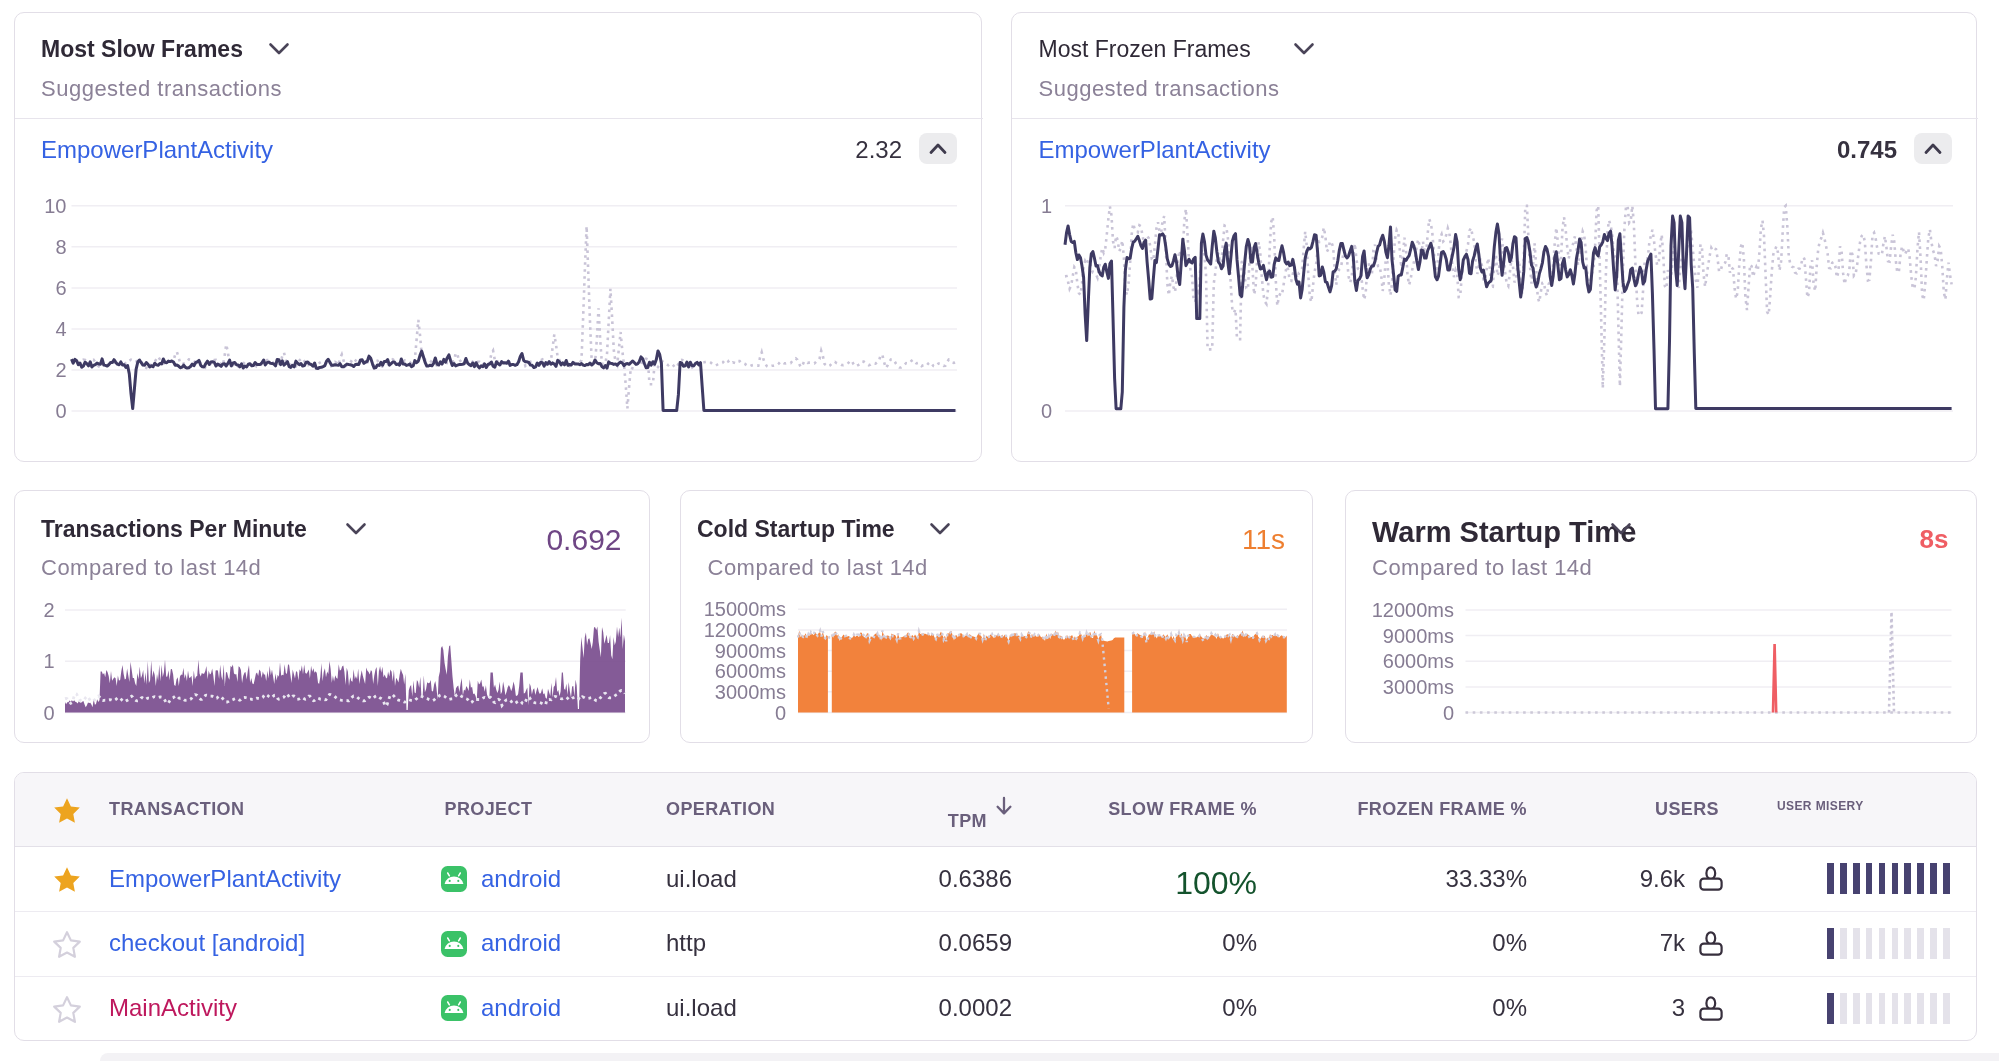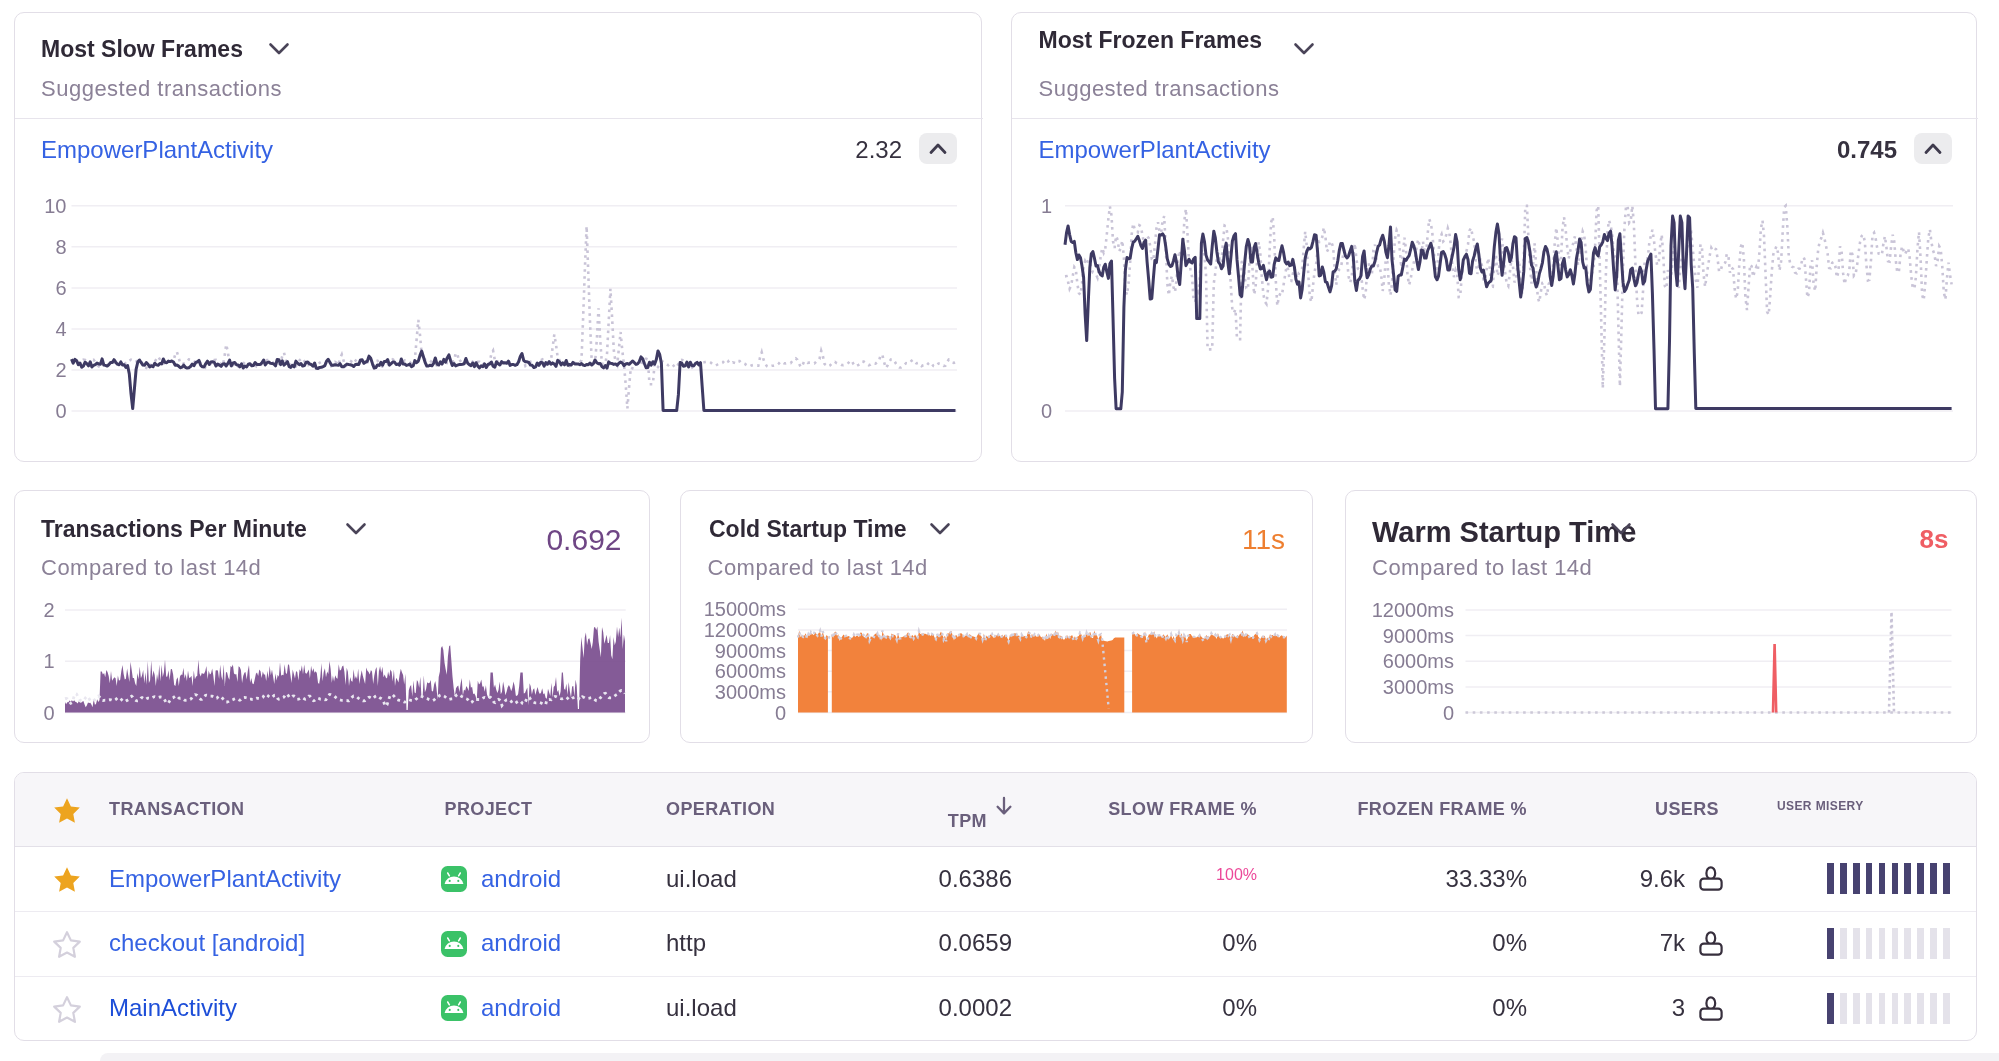--- a/index.html
+++ b/index.html
@@ -40,21 +40,21 @@
 <div class="card" style="left:1011px;top:11.5px;width:966px;height:450px">
 <svg class="abs" width="966" height="450" viewBox="0 0 966 450">
 <line x1="53" y1="192.8" x2="941" y2="192.8" stroke="#f0eef3" stroke-width="1.5"></line>
 <line x1="53" y1="397.9" x2="941" y2="397.9" stroke="#f0eef3" stroke-width="1.5"></line>
 <text x="40" y="192.8" text-anchor="end" dominant-baseline="central" font-size="20" fill="#867c93">1</text>
 <text x="40" y="397.9" text-anchor="end" dominant-baseline="central" font-size="20" fill="#867c93">0</text>
 <path d="M53.0,263.4L54.5,263.2L56.1,268.9L57.6,275.8L59.2,272.4L60.7,263.4L62.3,254.1L63.8,256.3L65.4,270.9L66.9,280.2L68.5,281.8L70.0,270.4L71.6,253.6L73.1,248.0L74.7,251.1L76.2,247.2L77.8,248.7L79.3,255.1L80.9,259.5L82.4,260.2L84.0,261.5L85.5,264.8L87.1,256.8L88.6,244.2L90.2,235.0L91.7,239.7L93.3,235.6L94.8,221.4L96.4,205.5L97.9,193.5L99.5,202.5L101.0,228.2L102.6,235.0L104.1,223.0L105.7,227.1L107.2,238.2L108.8,235.1L110.3,227.5L111.9,244.7L113.4,276.9L115.0,281.9L116.5,270.4L118.1,250.7L119.6,221.9L121.2,210.5L122.7,216.2L124.3,218.4L125.8,219.2L127.4,212.3L128.9,213.3L130.5,222.6L132.0,229.5L133.6,229.4L135.1,223.1L136.7,225.1L138.2,233.0L139.8,246.2L141.3,247.5L142.9,232.3L144.4,215.6L146.0,209.2L147.5,218.4L149.1,220.2L150.6,207.9L152.2,203.1L153.7,232.5L155.3,270.5L156.8,282.4L158.4,268.7L159.9,262.9L161.5,274.2L163.0,279.0L164.6,266.4L166.1,244.6L167.7,237.5L169.2,247.0L170.8,239.5L172.3,207.9L173.9,195.8L175.4,218.9L177.0,247.5L178.5,256.5L180.1,264.0L181.6,287.1L183.2,289.0L184.7,276.1L186.3,278.8L187.8,264.2L189.4,238.6L190.9,236.2L192.5,243.4L194.0,261.6L195.6,336.4L197.1,336.4L198.7,336.4L200.2,336.4L201.8,270.2L203.3,260.1L204.9,244.5L206.4,239.7L208.0,248.8L209.5,249.6L211.1,227.4L212.6,212.6L214.2,213.6L215.7,223.0L217.3,241.8L218.8,272.1L220.4,297.5L221.9,299.9L223.5,296.3L225.0,326.1L226.6,326.1L228.1,326.1L229.7,249.1L231.2,248.1L232.8,264.3L234.3,275.4L235.9,276.3L237.4,250.2L239.0,232.9L240.5,255.7L242.1,281.6L243.6,274.4L245.2,244.6L246.7,229.0L248.3,239.9L249.8,263.9L251.4,281.4L252.9,288.6L254.5,290.9L256.0,275.9L257.6,237.7L259.1,209.5L260.7,203.9L262.2,223.6L263.8,267.6L265.3,292.7L266.9,283.7L268.4,280.1L270.0,281.4L271.5,272.4L273.1,262.1L274.6,253.2L276.2,256.7L277.7,267.6L279.3,267.9L280.8,261.1L282.4,255.0L283.9,259.9L285.5,265.1L287.0,259.7L288.6,258.7L290.1,255.3L291.7,235.7L293.2,218.5L294.8,233.4L296.3,262.1L297.9,284.6L299.4,289.0L301.0,272.6L302.5,259.1L304.1,251.2L305.6,236.6L307.2,228.2L308.7,228.1L310.3,223.8L311.8,214.5L313.4,223.3L314.9,238.6L316.5,235.7L318.0,228.1L319.6,229.7L321.1,233.8L322.7,256.8L324.2,271.9L325.8,261.0L327.3,255.9L328.9,254.6L330.4,246.3L332.0,237.0L333.5,238.6L335.1,247.9L336.6,263.6L338.2,269.5L339.7,264.3L341.3,244.2L342.8,230.5L344.4,245.6L345.9,255.7L347.5,257.1L349.0,261.0L350.6,275.3L352.1,286.7L353.7,280.1L355.2,255.5L356.8,250.5L358.3,261.7L359.9,261.0L361.4,236.9L363.0,231.6L364.5,246.7L366.1,253.0L367.6,252.7L369.2,261.9L370.7,278.0L372.3,265.3L373.8,246.2L375.4,248.8L376.9,271.5L378.5,282.3L380.0,270.2L381.6,243.1L383.1,225.4L384.7,216.8L386.2,219.1L387.8,237.0L389.3,254.5L390.9,243.1L392.4,224.6L394.0,236.4L395.5,262.4L397.1,272.0L398.6,266.2L400.2,257.0L401.7,250.0L403.3,243.5L404.8,232.5L406.4,226.2L407.9,235.6L409.5,239.2L411.0,228.6L412.6,238.0L414.1,241.4L415.7,220.6L417.2,206.2L418.8,210.1L420.3,219.7L421.9,239.9L423.4,258.1L425.0,258.7L426.5,238.9L428.1,224.4L429.6,221.2L431.2,228.4L432.7,227.0L434.3,221.6L435.8,215.3L437.4,220.5L438.9,232.4L440.5,255.2L442.0,264.1L443.6,257.0L445.1,260.5L446.7,284.1L448.2,283.9L449.8,261.9L451.3,248.4L452.9,243.4L454.4,238.5L456.0,231.5L457.5,217.6L459.1,214.9L460.6,223.2L462.2,228.6L463.7,247.7L465.3,260.9L466.8,253.2L468.4,245.9L469.9,252.7L471.5,266.6L473.0,267.4L474.6,256.6L476.1,245.0L477.7,254.5L479.2,273.1L480.8,273.6L482.3,249.4L483.9,241.0L485.4,262.7L487.0,258.6L488.5,230.6L490.1,225.7L491.6,244.1L493.2,260.1L494.7,270.3L496.3,272.9L497.8,259.9L499.4,246.2L500.9,252.9L502.5,269.4L504.0,265.7L505.6,251.3L507.1,247.2L508.7,270.9L510.2,280.8L511.8,244.5L513.3,192.8L514.9,192.8L516.4,224.7L518.0,253.4L519.5,270.6L521.1,252.3L522.6,230.4L524.2,253.5L525.7,284.4L527.3,289.1L528.8,279.0L530.4,269.9L531.9,269.5L533.5,279.0L535.0,282.7L536.6,271.3L538.1,267.9L539.7,268.7L541.2,251.4L542.8,229.2L544.3,214.7L545.9,229.6L547.4,252.7L549.0,246.0L550.5,214.9L552.1,204.3L553.6,215.7L555.2,233.8L556.7,245.7L558.3,237.5L559.8,234.3L561.4,229.9L562.9,223.4L564.5,235.6L566.0,251.9L567.6,243.1L569.1,228.4L570.7,218.5L572.2,222.3L573.8,237.2L575.3,260.9L576.9,273.5L578.4,269.5L580.0,260.2L581.5,256.0L583.1,233.3L584.6,197.7L586.2,192.8L587.7,248.2L589.3,311.8L590.8,375.3L592.4,324.1L593.9,260.5L595.5,218.7L597.0,207.3L598.6,212.1L600.1,220.8L601.7,239.4L603.2,244.5L604.8,246.1L606.3,309.7L607.9,373.3L609.4,317.9L611.0,254.3L612.5,213.2L614.1,192.8L615.6,192.8L617.2,210.0L618.7,208.2L620.3,192.8L621.8,209.5L623.4,250.8L624.9,285.0L626.5,302.4L628.0,302.2L629.6,299.8L631.1,277.0L632.7,247.6L634.2,246.2L635.8,245.1L637.3,230.0L638.9,222.7L640.4,216.8L642.0,227.7L643.5,241.2L645.1,251.9L646.6,250.8L648.2,232.1L649.7,221.6L651.3,242.8L652.8,272.9L654.4,275.5L655.9,257.2L657.5,262.1L659.0,265.3L660.6,247.0L662.1,233.0L663.7,242.0L665.2,266.6L666.8,275.0L668.3,255.1L669.9,243.8L671.4,249.1L673.0,250.3L674.5,239.0L676.1,229.7L677.6,221.0L679.2,219.6L680.7,235.0L682.3,252.6L683.8,267.3L685.4,274.6L686.9,255.7L688.5,231.3L690.0,235.3L691.6,262.0L693.1,273.8L694.7,262.5L696.2,251.9L697.8,242.1L699.3,234.8L700.9,237.6L702.4,235.6L704.0,236.2L705.5,245.0L707.1,258.6L708.6,258.1L710.2,251.8L711.7,251.4L713.3,249.5L714.8,240.9L716.4,242.4L717.9,259.6L719.5,254.5L721.0,256.0L722.6,275.1L724.1,285.8L725.7,278.6L727.2,253.0L728.8,233.9L730.3,229.7L731.9,246.0L733.4,284.3L735.0,297.1L736.5,274.9L738.1,251.5L739.6,253.2L741.2,263.9L742.7,257.7L744.3,253.9L745.8,257.5L747.4,239.8L748.9,215.5L750.5,207.4L752.0,223.0L753.6,262.0L755.1,298.7L756.7,301.8L758.2,283.2L759.8,258.3L761.3,241.3L762.9,237.2L764.4,233.4L766.0,239.6L767.5,257.5L769.1,248.4L770.6,220.3L772.2,194.2L773.7,192.8L775.3,212.9L776.8,243.9L778.4,251.2L779.9,253.7L781.5,254.2L783.0,259.6L784.6,260.3L786.1,255.8L787.7,255.5L789.2,251.2L790.8,244.4L792.3,245.7L793.9,264.9L795.4,284.6L797.0,279.9L798.5,252.2L800.1,247.4L801.6,271.3L803.2,278.1L804.7,253.2L806.3,235.3L807.8,228.5L809.4,224.8L810.9,219.8L812.5,225.4L814.0,233.0L815.6,240.6L817.1,255.0L818.7,255.3L820.2,249.8L821.8,249.0L823.3,253.0L824.9,264.6L826.4,258.9L828.0,233.4L829.5,237.1L831.1,260.2L832.6,271.2L834.2,264.0L835.7,262.7L837.3,257.5L838.8,237.5L840.4,241.2L841.9,262.9L843.5,261.1L845.0,252.9L846.6,239.8L848.1,228.9L849.7,222.9L851.2,221.5L852.8,228.4L854.3,250.7L855.9,267.4L857.4,266.9L859.0,246.9L860.5,222.0L862.1,219.7L863.6,225.3L865.2,235.1L866.7,240.6L868.3,240.9L869.8,242.1L871.4,230.6L872.9,223.2L874.5,234.9L876.0,248.2L877.6,248.6L879.1,233.6L880.7,221.7L882.2,228.1L883.8,247.6L885.3,259.7L886.9,258.4L888.4,242.9L890.0,233.1L891.5,237.5L893.1,241.4L894.6,237.4L896.2,235.3L897.7,244.8L899.3,263.5L900.8,275.2L902.4,275.6L903.9,263.9L905.5,235.1L907.0,219.0L908.6,245.9L910.1,281.7L911.7,287.3L913.2,271.3L914.8,246.1L916.3,224.9L917.9,216.3L919.4,229.1L921.0,237.5L922.5,241.4L924.1,253.1L925.6,247.7L927.2,233.3L928.7,235.9L930.3,253.9L931.8,279.1L933.4,286.6L934.9,265.9L936.5,249.6L938.0,261.6L939.6,271.4" fill="none" stroke="#c9c4d7" stroke-width="2.6" stroke-dasharray="2.6 4.4"></path>
 <path d="M53.0,231.7L54.5,219.9L56.1,212.9L57.6,221.6L59.2,228.5L60.7,229.5L62.3,228.4L63.8,239.5L65.4,246.6L66.9,242.0L68.5,244.8L70.0,253.0L71.6,264.3L73.1,300.6L74.7,327.6L76.2,291.2L77.8,254.9L79.3,240.9L80.9,238.6L82.4,245.0L84.0,253.0L85.5,252.6L87.1,258.5L88.6,261.5L90.2,262.9L91.7,254.5L93.3,251.2L94.8,258.9L96.4,265.4L97.9,250.8L99.5,248.0L101.0,304.0L102.6,365.3L104.1,395.8L105.7,395.8L107.2,395.8L108.8,395.8L110.3,378.8L111.9,294.0L113.4,257.0L115.0,244.5L116.5,245.8L118.1,245.4L119.6,236.0L121.2,229.1L122.7,228.2L124.3,225.7L125.8,223.3L127.4,227.6L128.9,232.6L130.5,235.4L132.0,229.3L133.6,227.2L135.1,248.9L136.7,267.1L138.2,286.1L139.8,285.5L141.3,266.4L142.9,247.4L144.4,249.6L146.0,235.6L147.5,221.8L149.1,222.1L150.6,220.8L152.2,223.4L153.7,233.3L155.3,245.9L156.8,251.1L158.4,253.5L159.9,252.9L161.5,247.7L163.0,241.7L164.6,249.7L166.1,264.7L167.7,271.5L169.2,250.4L170.8,226.2L172.3,236.6L173.9,252.7L175.4,249.6L177.0,246.2L178.5,249.0L180.1,249.9L181.6,246.0L183.2,244.4L184.7,305.6L186.3,305.6L187.8,305.6L189.4,230.3L190.9,221.1L192.5,228.9L194.0,242.1L195.6,247.0L197.1,248.8L198.7,251.0L200.2,233.7L201.8,218.2L203.3,224.6L204.9,239.0L206.4,249.0L208.0,251.1L209.5,255.7L211.1,253.0L212.6,237.4L214.2,230.1L215.7,248.1L217.3,260.8L218.8,245.4L220.4,228.0L221.9,222.8L223.5,220.6L225.0,246.7L226.6,264.2L228.1,281.7L229.7,283.4L231.2,265.9L232.8,248.4L234.3,233.5L235.9,226.5L237.4,231.5L239.0,249.0L240.5,248.9L242.1,234.6L243.6,230.5L245.2,240.8L246.7,249.6L248.3,256.0L249.8,255.6L251.4,252.4L252.9,259.8L254.5,266.7L256.0,259.5L257.6,258.0L259.1,264.2L260.7,263.9L262.2,251.3L263.8,244.9L265.3,247.3L266.9,247.5L268.4,239.3L270.0,232.8L271.5,239.1L273.1,248.6L274.6,250.9L276.2,249.0L277.7,252.7L279.3,252.1L280.8,246.4L282.4,254.0L283.9,266.3L285.5,271.3L287.0,268.9L288.6,284.9L290.1,276.8L291.7,260.1L293.2,245.2L294.8,238.3L296.3,235.0L297.9,236.0L299.4,234.5L301.0,228.4L302.5,221.8L304.1,222.1L305.6,239.1L307.2,262.9L308.7,262.3L310.3,254.0L311.8,259.2L313.4,268.8L314.9,269.3L316.5,274.4L318.0,278.9L319.6,272.9L321.1,258.8L322.7,258.1L324.2,256.0L325.8,247.7L327.3,237.4L328.9,230.4L330.4,230.5L332.0,237.3L333.5,243.1L335.1,244.9L336.6,242.8L338.2,237.8L339.7,233.4L341.3,244.0L342.8,268.2L344.4,277.6L345.9,267.4L347.5,265.9L349.0,262.6L350.6,243.3L352.1,238.0L353.7,255.0L355.2,264.8L356.8,261.6L358.3,256.0L359.9,252.9L361.4,253.0L363.0,248.3L364.5,240.2L366.1,233.4L367.6,232.0L369.2,226.0L370.7,222.2L372.3,228.1L373.8,238.9L375.4,244.7L376.9,232.8L378.5,213.9L380.0,246.6L381.6,261.7L383.1,276.8L384.7,278.3L386.2,263.2L387.8,262.1L389.3,261.9L390.9,253.9L392.4,246.1L394.0,247.4L395.5,244.8L397.1,242.7L398.6,236.7L400.2,229.2L401.7,232.5L403.3,238.4L404.8,247.9L406.4,256.6L407.9,249.2L409.5,237.1L411.0,237.7L412.6,245.1L414.1,245.1L415.7,237.5L417.2,234.1L418.8,230.2L420.3,235.9L421.9,249.7L423.4,263.9L425.0,266.8L426.5,263.2L428.1,250.7L429.6,239.3L431.2,238.5L432.7,241.2L434.3,246.5L435.8,256.9L437.4,256.9L438.9,249.2L440.5,241.6L442.0,234.4L443.6,221.6L445.1,228.7L446.7,256.5L448.2,266.7L449.8,259.5L451.3,247.0L452.9,243.6L454.4,241.2L456.0,246.5L457.5,260.3L459.1,260.7L460.6,247.9L462.2,242.9L463.7,235.9L465.3,231.0L466.8,241.2L468.4,255.0L469.9,259.0L471.5,257.2L473.0,266.0L474.6,273.8L476.1,270.4L477.7,268.8L479.2,267.4L480.8,252.8L482.3,233.8L483.9,219.3L485.4,211.1L487.0,221.0L488.5,246.5L490.1,262.3L491.6,250.2L493.2,235.4L494.7,234.6L496.3,239.3L497.8,248.6L499.4,244.6L500.9,230.8L502.5,223.7L504.0,225.0L505.6,252.3L507.1,268.2L508.7,284.1L510.2,274.3L511.8,258.4L513.3,225.5L514.9,224.5L516.4,229.4L518.0,239.1L519.5,252.1L521.1,255.1L522.6,268.2L524.2,274.0L525.7,269.9L527.3,260.9L528.8,256.1L530.4,249.8L531.9,239.0L533.5,233.5L535.0,236.2L536.6,243.8L538.1,263.3L539.7,272.4L541.2,263.1L542.8,243.9L544.3,238.8L545.9,252.7L547.4,266.8L549.0,265.6L550.5,250.5L552.1,245.5L553.6,256.8L555.2,263.9L556.7,261.7L558.3,256.7L559.8,262.0L561.4,271.1L562.9,261.1L564.5,245.2L566.0,237.5L567.6,226.0L569.1,229.3L570.7,249.0L572.2,255.1L573.8,254.8L575.3,270.9L576.9,278.9L578.4,276.4L580.0,256.8L581.5,240.0L583.1,234.6L584.6,240.7L586.2,243.0L587.7,233.7L589.3,231.8L590.8,228.8L592.4,221.5L593.9,225.4L595.5,227.6L597.0,220.3L598.6,218.2L600.1,233.3L601.7,257.7L603.2,276.9L604.8,261.4L606.3,227.3L607.9,220.8L609.4,245.0L611.0,269.2L612.5,278.5L614.1,275.9L615.6,271.5L617.2,267.2L618.7,256.5L620.3,255.0L621.8,265.2L623.4,272.7L624.9,269.9L626.5,261.0L628.0,254.2L629.6,258.5L631.1,270.7L632.7,268.1L634.2,256.6L635.8,247.4L637.3,244.6L638.9,241.0L640.4,280.4L642.0,336.0L643.5,395.8L645.1,395.8L646.6,395.8L648.2,395.8L649.7,395.8L651.3,395.8L652.8,395.8L654.4,395.8L655.9,395.8L657.5,328.2L659.0,232.9L660.6,203.1L662.1,209.8L663.7,257.0L665.2,272.6L666.8,235.7L668.3,203.1L669.9,209.7L671.4,256.5L673.0,275.7L674.5,241.3L676.1,203.1L677.6,204.8L679.2,251.6L680.7,274.8L682.3,340.5L683.8,395.4L685.4,395.4L686.9,395.4L688.5,395.4L690.0,395.4L691.6,395.4L693.1,395.4L694.7,395.4L696.2,395.4L697.8,395.4L699.3,395.4L700.9,395.4L702.4,395.4L704.0,395.4L705.5,395.4L707.1,395.4L708.6,395.4L710.2,395.4L711.7,395.4L713.3,395.4L714.8,395.4L716.4,395.4L717.9,395.4L719.5,395.4L721.0,395.4L722.6,395.4L724.1,395.4L725.7,395.4L727.2,395.4L728.8,395.4L730.3,395.4L731.9,395.4L733.4,395.4L735.0,395.4L736.5,395.4L738.1,395.4L739.6,395.4L741.2,395.4L742.7,395.4L744.3,395.4L745.8,395.4L747.4,395.4L748.9,395.4L750.5,395.4L752.0,395.4L753.6,395.4L755.1,395.4L756.7,395.4L758.2,395.4L759.8,395.4L761.3,395.4L762.9,395.4L764.4,395.4L766.0,395.4L767.5,395.4L769.1,395.4L770.6,395.4L772.2,395.4L773.7,395.4L775.3,395.4L776.8,395.4L778.4,395.4L779.9,395.4L781.5,395.4L783.0,395.4L784.6,395.4L786.1,395.4L787.7,395.4L789.2,395.4L790.8,395.4L792.3,395.4L793.9,395.4L795.4,395.4L797.0,395.4L798.5,395.4L800.1,395.4L801.6,395.4L803.2,395.4L804.7,395.4L806.3,395.4L807.8,395.4L809.4,395.4L810.9,395.4L812.5,395.4L814.0,395.4L815.6,395.4L817.1,395.4L818.7,395.4L820.2,395.4L821.8,395.4L823.3,395.4L824.9,395.4L826.4,395.4L828.0,395.4L829.5,395.4L831.1,395.4L832.6,395.4L834.2,395.4L835.7,395.4L837.3,395.4L838.8,395.4L840.4,395.4L841.9,395.4L843.5,395.4L845.0,395.4L846.6,395.4L848.1,395.4L849.7,395.4L851.2,395.4L852.8,395.4L854.3,395.4L855.9,395.4L857.4,395.4L859.0,395.4L860.5,395.4L862.1,395.4L863.6,395.4L865.2,395.4L866.7,395.4L868.3,395.4L869.8,395.4L871.4,395.4L872.9,395.4L874.5,395.4L876.0,395.4L877.6,395.4L879.1,395.4L880.7,395.4L882.2,395.4L883.8,395.4L885.3,395.4L886.9,395.4L888.4,395.4L890.0,395.4L891.5,395.4L893.1,395.4L894.6,395.4L896.2,395.4L897.7,395.4L899.3,395.4L900.8,395.4L902.4,395.4L903.9,395.4L905.5,395.4L907.0,395.4L908.6,395.4L910.1,395.4L911.7,395.4L913.2,395.4L914.8,395.4L916.3,395.4L917.9,395.4L919.4,395.4L921.0,395.4L922.5,395.4L924.1,395.4L925.6,395.4L927.2,395.4L928.7,395.4L930.3,395.4L931.8,395.4L933.4,395.4L934.9,395.4L936.5,395.4L938.0,395.4L939.6,395.4" fill="none" stroke="#3e3a63" stroke-width="3" stroke-linejoin="round"></path>
 </svg>
 <div class="abs" style="left:0;top:105.5px;width:966px;border-top:1.5px solid #e7e4ec"></div>
-<div class="abs" style="left:26.5px;top:16px;font-size:23px;font-weight:700;color:#2f2936;letter-spacing:0px;line-height:1;white-space:nowrap">Most Frozen Frames</div>
+<div class="abs" style="left:26.5px;top:25.0px;font-size:23px;font-weight:400;color:#2f2936;letter-spacing:0px;line-height:1;white-space:nowrap">Most Frozen Frames</div>
 <svg class="abs" style="left:281px;top:29.5px" width="22.0" height="14.0" viewBox="0 0 22 14">
       <path d="M2.5 2.5 L11 11 L19.5 2.5" fill="none" stroke="#4a4458" stroke-width="2.6" stroke-linecap="round" stroke-linejoin="round"></path>
     </svg>
 <div class="abs" style="left:26.5px;top:65.9px;font-size:22px;font-weight:400;color:#8b8197;letter-spacing:0.5px;line-height:1;white-space:nowrap">Suggested transactions</div>
 <div class="abs" style="left:26.5px;top:125.2px;font-size:24px;font-weight:400;color:#3562e3;letter-spacing:0px;line-height:1;white-space:nowrap">EmpowerPlantActivity</div>
 <div class="abs" style="right:79px;top:125.2px;font-size:24px;font-weight:700;color:#36313f;letter-spacing:0px;line-height:1;white-space:nowrap">0.745</div>
 <div class="abs" style="left:902px;top:120.5px;width:38px;height:31px;background:#ececee;border-radius:8px"></div>
 <svg class="abs" style="left:912px;top:129.5px" width="18" height="13" viewBox="0 0 18 13">
       <path d="M2 10.5 L9 3 L16 10.5" fill="none" stroke="#3f3b4d" stroke-width="2.8" stroke-linecap="round" stroke-linejoin="round"></path>
     </svg>
@@ -90,21 +90,21 @@
 <text x="105" y="159.5" text-anchor="end" dominant-baseline="central" font-size="20" fill="#867c93">9000ms</text>
 <text x="105" y="180.2" text-anchor="end" dominant-baseline="central" font-size="20" fill="#867c93">6000ms</text>
 <text x="105" y="200.8" text-anchor="end" dominant-baseline="central" font-size="20" fill="#867c93">3000ms</text>
 <text x="105" y="221.5" text-anchor="end" dominant-baseline="central" font-size="20" fill="#867c93">0</text>
 <path d="M117.0,145.7L118.3,139.5L119.6,146.2L120.9,143.9L122.2,144.7L123.5,144.4L124.8,142.3L126.1,147.6L127.4,141.9L128.7,144.9L130.0,142.1L131.3,143.0L132.6,144.2L133.9,141.0L135.2,142.8L136.5,143.9L137.8,141.8L139.1,141.2L140.4,145.2L141.7,140.4L143.0,145.6L144.3,147.5L145.6,143.9L146.9,145.6L146.9,221.5L117.0,221.5Z" fill="#f2823c"></path>
       <path d="M150.8,142.9L152.1,147.0L153.4,141.5L154.7,140.5L156.0,144.9L157.3,143.2L158.6,149.9L159.9,147.2L161.2,145.5L162.5,143.5L163.8,145.1L165.1,145.4L166.4,145.5L167.7,145.1L169.0,146.0L170.3,147.0L171.6,146.5L172.9,143.3L174.2,146.1L175.5,144.8L176.8,145.1L178.1,146.3L179.4,141.5L180.7,141.8L182.0,144.8L183.3,146.0L184.6,146.8L185.9,142.5L187.2,142.3L188.5,149.9L189.8,145.2L191.1,145.9L192.4,145.4L193.7,143.3L195.0,142.5L196.3,142.3L197.6,144.8L198.9,143.5L200.2,149.7L201.5,139.9L202.8,143.9L204.1,146.8L205.4,144.8L206.7,144.6L208.0,145.0L209.3,148.0L210.6,142.5L211.9,143.5L213.2,143.8L214.5,144.5L215.8,148.0L217.1,142.2L218.4,147.5L219.7,146.2L221.0,146.3L222.3,145.4L223.6,145.1L224.9,145.3L226.2,142.1L227.5,141.6L228.8,147.0L230.1,145.3L231.4,143.9L232.7,146.1L234.0,143.5L235.3,145.6L236.6,147.0L237.9,140.8L239.2,143.0L240.5,142.7L241.8,142.3L243.1,142.8L244.4,142.7L245.7,143.4L247.0,142.8L248.3,143.9L249.6,145.1L250.9,142.5L252.2,143.0L253.5,146.4L254.8,147.6L256.1,143.4L257.4,146.4L258.7,143.1L260.0,140.5L261.3,143.7L262.6,146.8L263.9,144.8L265.2,148.5L266.5,142.2L267.8,142.4L269.1,140.3L270.4,140.1L271.7,144.7L273.0,149.5L274.3,144.5L275.6,144.3L276.9,146.5L278.2,143.5L279.5,142.3L280.8,142.4L282.1,144.5L283.4,145.6L284.7,144.5L286.0,143.8L287.3,146.2L288.6,142.9L289.9,144.5L291.2,145.2L292.5,145.5L293.8,146.1L295.1,147.0L296.4,144.3L297.7,142.2L299.0,143.9L300.3,145.3L301.6,148.3L302.9,142.5L304.2,149.3L305.5,144.5L306.8,146.1L308.1,145.5L309.4,143.4L310.7,144.1L312.0,146.2L313.3,147.0L314.6,143.8L315.9,144.7L317.2,142.8L318.5,144.7L319.8,145.8L321.1,143.5L322.4,145.8L323.7,143.8L325.0,144.1L326.3,146.9L327.6,149.5L328.9,144.4L330.2,144.3L331.5,145.5L332.8,142.5L334.1,142.2L335.4,142.8L336.7,145.3L338.0,144.2L339.3,147.0L340.6,143.5L341.9,145.7L343.2,144.9L344.5,145.4L345.8,145.3L347.1,140.4L348.4,140.9L349.7,146.3L351.0,142.8L352.3,146.0L353.6,142.9L354.9,145.2L356.2,145.9L357.5,144.2L358.8,144.0L360.1,146.4L361.4,145.6L362.7,147.3L364.0,149.9L365.3,142.5L366.6,146.6L367.9,143.6L369.2,148.2L370.5,142.6L371.8,143.6L373.1,144.1L374.4,139.5L375.7,144.3L377.0,140.4L378.3,148.2L379.6,144.4L380.9,145.6L382.2,148.4L383.5,148.6L384.8,146.0L386.1,144.0L387.4,147.5L388.7,145.9L390.0,144.7L391.3,144.3L392.6,147.9L393.9,145.3L395.2,148.3L396.5,145.5L397.8,144.9L399.1,141.7L400.4,143.4L401.7,147.9L403.0,143.3L404.3,145.9L405.6,140.6L406.9,145.7L408.2,141.7L409.5,141.3L410.8,146.9L412.1,147.1L413.4,139.5L414.7,143.9L416.0,144.4L417.3,148.3L418.6,145.4L419.9,142.5L421.2,149.9L422.5,149.6L423.8,150.0L425.1,150.3L426.4,150.5L427.7,150.1L429.0,149.7L430.3,149.4L431.6,149.0L432.9,147.3L434.2,146.4L435.5,146.4L436.8,146.4L438.1,146.6L439.4,146.4L440.7,146.6L442.0,146.4L443.3,146.4L443.3,221.5L150.8,221.5Z" fill="#f2823c"></path>
       <path d="M451.1,141.6L452.4,142.4L453.7,143.2L455.0,144.8L456.3,142.2L457.6,143.0L458.9,144.1L460.2,144.2L461.5,147.2L462.8,143.9L464.1,140.6L465.4,149.9L466.7,146.4L468.0,143.3L469.3,143.7L470.6,141.7L471.9,143.4L473.2,140.2L474.5,145.0L475.8,147.5L477.1,144.2L478.4,145.2L479.7,145.3L481.0,146.2L482.3,143.3L483.6,145.0L484.9,146.0L486.2,143.3L487.5,145.8L488.8,147.6L490.1,143.4L491.4,148.1L492.7,145.1L494.0,149.9L495.3,144.4L496.6,144.0L497.9,142.2L499.2,146.5L500.5,142.3L501.8,147.8L503.1,143.8L504.4,146.3L505.7,149.5L507.0,146.4L508.3,143.1L509.6,142.9L510.9,145.1L512.2,146.3L513.5,145.4L514.8,146.8L516.1,146.1L517.4,145.0L518.7,143.4L520.0,145.2L521.3,146.8L522.6,147.6L523.9,147.6L525.2,144.1L526.5,145.4L527.8,146.6L529.1,145.4L530.4,142.8L531.7,144.2L533.0,144.7L534.3,145.5L535.6,147.9L536.9,142.0L538.2,145.7L539.5,145.9L540.8,146.5L542.1,147.8L543.4,146.4L544.7,144.7L546.0,143.3L547.3,143.5L548.6,143.5L549.9,148.2L551.2,142.8L552.5,144.4L553.8,145.1L555.1,147.0L556.4,144.0L557.7,145.2L559.0,142.7L560.3,143.0L561.6,139.5L562.9,144.3L564.2,145.9L565.5,143.0L566.8,143.3L568.1,144.7L569.4,146.2L570.7,145.9L572.0,146.4L573.3,143.9L574.6,142.9L575.9,141.3L577.2,145.7L578.5,147.3L579.8,147.8L581.1,144.8L582.4,145.2L583.7,144.8L585.0,149.1L586.3,146.6L587.6,148.9L588.9,143.6L590.2,144.0L591.5,144.1L592.8,145.3L594.1,142.0L595.4,145.3L596.7,144.6L598.0,146.7L599.3,145.2L600.6,144.3L601.9,145.3L603.2,145.8L604.5,146.4L605.8,144.6L605.8,221.5L451.1,221.5Z" fill="#f2823c"></path>
 <path d="M117.0,146.5L118.3,140.9L119.6,146.2L120.9,144.9L122.2,145.9L123.5,145.0L124.8,143.4L126.1,147.3L127.4,143.3L128.7,145.9L130.0,141.3L131.3,142.9L132.6,143.5L133.9,140.3L135.2,143.0L136.5,144.7L137.8,142.5L139.1,139.7L140.4,145.5L141.7,139.8L143.0,145.8L144.3,147.1L145.6,144.5L146.9,144.8L148.2,146.5L149.5,146.5L150.8,143.2L152.1,147.1L153.4,140.1L154.7,142.1L156.0,143.8L157.3,143.1L158.6,149.9L159.9,147.2L161.2,145.7L162.5,144.3L163.8,145.2L165.1,144.9L166.4,147.1L167.7,146.3L169.0,147.3L170.3,147.5L171.6,147.2L172.9,143.7L174.2,146.1L175.5,143.9L176.8,143.6L178.1,146.7L179.4,141.7L180.7,141.8L182.0,143.5L183.3,144.8L184.6,147.9L185.9,142.4L187.2,143.7L188.5,149.8L189.8,147.0L191.1,146.8L192.4,147.3L193.7,143.9L195.0,143.8L196.3,142.3L197.6,147.4L198.9,143.1L200.2,149.9L201.5,139.5L202.8,144.5L204.1,148.8L205.4,145.3L206.7,143.9L208.0,144.9L209.3,146.8L210.6,143.2L211.9,145.3L213.2,145.8L214.5,145.4L215.8,148.8L217.1,142.4L218.4,147.5L219.7,147.4L221.0,146.4L222.3,145.2L223.6,145.2L224.9,145.1L226.2,143.0L227.5,141.7L228.8,147.8L230.1,145.5L231.4,143.9L232.7,147.5L234.0,145.2L235.3,145.3L236.6,146.3L237.9,140.1L239.2,143.9L240.5,142.8L241.8,143.5L243.1,142.5L244.4,143.1L245.7,142.7L247.0,142.6L248.3,144.2L249.6,145.2L250.9,143.1L252.2,144.1L253.5,146.9L254.8,148.2L256.1,142.6L257.4,147.4L258.7,144.2L260.0,141.3L261.3,143.1L262.6,148.5L263.9,145.7L265.2,150.2L266.5,142.5L267.8,141.0L269.1,142.1L270.4,140.3L271.7,144.2L273.0,148.9L274.3,145.6L275.6,145.3L276.9,146.1L278.2,143.7L279.5,143.2L280.8,142.3L282.1,144.1L283.4,147.0L284.7,145.3L286.0,143.4L287.3,147.3L288.6,142.6L289.9,146.2L291.2,146.0L292.5,146.0L293.8,145.8L295.1,147.5L296.4,143.7L297.7,143.0L299.0,142.8L300.3,143.8L301.6,148.4L302.9,144.0L304.2,149.9L305.5,145.2L306.8,146.6L308.1,145.9L309.4,142.1L310.7,142.3L312.0,146.3L313.3,146.8L314.6,143.5L315.9,145.3L317.2,143.7L318.5,146.2L319.8,147.6L321.1,144.5L322.4,146.0L323.7,144.9L325.0,144.8L326.3,147.7L327.6,150.5L328.9,145.7L330.2,144.4L331.5,147.0L332.8,141.6L334.1,143.4L335.4,143.2L336.7,146.5L338.0,145.3L339.3,147.8L340.6,143.7L341.9,145.9L343.2,146.3L344.5,147.6L345.8,145.2L347.1,141.5L348.4,142.1L349.7,146.9L351.0,143.4L352.3,145.5L353.6,143.4L354.9,145.2L356.2,145.7L357.5,144.0L358.8,144.9L360.1,145.8L361.4,145.7L362.7,147.4L364.0,149.5L365.3,143.3L366.6,148.8L367.9,145.0L369.2,147.6L370.5,142.7L371.8,142.6L373.1,144.9L374.4,139.9L375.7,145.7L377.0,141.2L378.3,147.0L379.6,144.6L380.9,147.1L382.2,148.3L383.5,148.4L384.8,146.7L386.1,144.8L387.4,147.6L388.7,145.7L390.0,144.6L391.3,145.1L392.6,149.0L393.9,146.6L395.2,147.8L396.5,146.0L397.8,145.7L399.1,141.5L400.4,142.5L401.7,147.1L403.0,143.6L404.3,146.9L405.6,141.9L406.9,145.2L408.2,142.9L409.5,141.3L410.8,146.7L412.1,146.3L413.4,140.0L414.7,143.7L416.0,145.6L417.3,149.4L418.6,144.0L419.9,143.3L421.2,148.6L422.5,162.4L423.8,176.2L425.1,190.0L426.4,203.8L427.7,217.6" fill="none" stroke="#d3cfdc" stroke-width="2.4" stroke-dasharray="2.4 4"></path>
       <path d="M451.1,143.0L452.4,142.1L453.7,144.5L455.0,145.7L456.3,143.2L457.6,143.0L458.9,143.9L460.2,145.3L461.5,147.1L462.8,144.3L464.1,140.3L465.4,151.9L466.7,148.1L468.0,144.8L469.3,144.6L470.6,142.5L471.9,145.4L473.2,140.4L474.5,145.5L475.8,146.7L477.1,144.5L478.4,144.3L479.7,146.2L481.0,147.6L482.3,144.1L483.6,144.6L484.9,147.4L486.2,143.9L487.5,147.0L488.8,146.3L490.1,143.2L491.4,147.4L492.7,147.1L494.0,149.4L495.3,144.2L496.6,145.6L497.9,141.9L499.2,147.0L500.5,143.6L501.8,148.7L503.1,144.2L504.4,146.4L505.7,150.9L507.0,144.9L508.3,143.9L509.6,144.4L510.9,145.1L512.2,145.7L513.5,145.9L514.8,146.9L516.1,146.0L517.4,146.2L518.7,144.3L520.0,146.2L521.3,148.1L522.6,150.3L523.9,149.5L525.2,144.2L526.5,147.2L527.8,146.1L529.1,146.3L530.4,142.4L531.7,144.4L533.0,145.6L534.3,143.9L535.6,147.4L536.9,142.7L538.2,144.4L539.5,146.0L540.8,147.5L542.1,147.7L543.4,147.0L544.7,144.7L546.0,142.9L547.3,144.9L548.6,143.7L549.9,148.4L551.2,143.2L552.5,144.9L553.8,144.2L555.1,146.9L556.4,145.6L557.7,145.6L559.0,143.4L560.3,143.5L561.6,140.5L562.9,145.3L564.2,146.9L565.5,142.4L566.8,142.2L568.1,145.5L569.4,148.2L570.7,146.5L572.0,146.7L573.3,144.4L574.6,143.1L575.9,142.1L577.2,145.1L578.5,149.1L579.8,146.9L581.1,145.3L582.4,145.9L583.7,145.1L585.0,149.6L586.3,147.3L587.6,149.3L588.9,143.7L590.2,145.6L591.5,144.0L592.8,145.6L594.1,143.6L595.4,146.5L596.7,144.5L598.0,145.7L599.3,145.7L600.6,146.2L601.9,146.0L603.2,146.2L604.5,146.9L605.8,145.1" fill="none" stroke="#d3cfdc" stroke-width="2.4" stroke-dasharray="2.4 4"></path>
 </svg>
-<div class="abs" style="left:28px;top:26.5px;font-size:23px;font-weight:700;color:#2f2936;letter-spacing:0px;line-height:1;white-space:nowrap">Cold Startup Time</div>
+<div class="abs" style="left:16px;top:26.5px;font-size:23px;font-weight:700;color:#2f2936;letter-spacing:0px;line-height:1;white-space:nowrap">Cold Startup Time</div>
 <svg class="abs" style="left:248px;top:31px" width="22.0" height="14.0" viewBox="0 0 22 14">
       <path d="M2.5 2.5 L11 11 L19.5 2.5" fill="none" stroke="#4a4458" stroke-width="2.6" stroke-linecap="round" stroke-linejoin="round"></path>
     </svg>
 <div class="abs" style="left:26.5px;top:66.4px;font-size:22px;font-weight:400;color:#8b8197;letter-spacing:0.5px;line-height:1;white-space:nowrap">Compared to last 14d</div>
 <div class="abs" style="right:27px;top:34.8px;font-size:28px;font-weight:400;color:#ee7f30;letter-spacing:0px;line-height:1;white-space:nowrap">11s</div>
 </div>
 <div class="card" style="left:1344.5px;top:490px;width:632px;height:253px">
 <svg class="abs" width="632" height="253" viewBox="0 0 632 253">
 <line x1="119.5" y1="119.0" x2="605.5" y2="119.0" stroke="#f0eef3" stroke-width="1.5"></line>
 <line x1="119.5" y1="144.6" x2="605.5" y2="144.6" stroke="#f0eef3" stroke-width="1.5"></line>
@@ -153,21 +153,21 @@
 <g stroke="#fff" stroke-width="1.5" stroke-linecap="round">
         <line x1="8.4" y1="9.8" x2="6.7" y2="7.0"></line>
         <line x1="17.6" y1="9.8" x2="19.3" y2="7.0"></line>
       </g>
 <circle cx="8.7" cy="14.9" r="1.05" fill="#3bc268"></circle>
       <circle cx="17.3" cy="14.9" r="1.05" fill="#3bc268"></circle>
 </svg>
 <div class="abs" style="left:466px;top:94.1px;font-size:24px;font-weight:400;color:#3562e3;letter-spacing:0px;line-height:1;white-space:nowrap">android</div>
 <div class="abs" style="left:651px;top:94.1px;font-size:24px;font-weight:400;color:#36313f;letter-spacing:0px;line-height:1;white-space:nowrap">ui.load</div>
 <div class="abs" style="right:964px;top:94.1px;font-size:24px;font-weight:400;color:#36313f;letter-spacing:0px;line-height:1;white-space:nowrap">0.6386</div>
-<div class="abs" style="right:719px;top:94.1px;font-size:16px;font-weight:400;color:#ec4899;letter-spacing:0px;line-height:1;white-space:nowrap">100%</div>
+<div class="abs" style="right:719px;top:94.1px;font-size:32px;font-weight:400;color:#14532d;letter-spacing:0px;line-height:1;white-space:nowrap">100%</div>
 <div class="abs" style="right:449px;top:94.1px;font-size:24px;font-weight:400;color:#36313f;letter-spacing:0px;line-height:1;white-space:nowrap">33.33%</div>
 <div class="abs" style="right:291px;top:94.1px;font-size:24px;font-weight:400;color:#36313f;letter-spacing:0px;line-height:1;white-space:nowrap">9.6k</div>
 <svg class="abs" style="left:1684px;top:93.9px" width="24" height="25" viewBox="0 0 24 25">
 <ellipse cx="11.8" cy="7.2" rx="4.4" ry="5.9" fill="#fff" stroke="#372f3d" stroke-width="2.2"></ellipse>
 <rect x="1.4" y="12.6" width="21.2" height="11" rx="3.4" fill="#fff" stroke="#372f3d" stroke-width="2.2"></rect>
 </svg>
 <div class="abs" style="left:1812.0px;top:90.9px;width:6.8px;height:31px;background:#474270"></div>
 <div class="abs" style="left:1824.9px;top:90.9px;width:6.8px;height:31px;background:#474270"></div>
 <div class="abs" style="left:1837.8px;top:90.9px;width:6.8px;height:31px;background:#474270"></div>
 <div class="abs" style="left:1850.7px;top:90.9px;width:6.8px;height:31px;background:#474270"></div>
@@ -209,21 +209,21 @@
 <div class="abs" style="left:1863.6px;top:155.7px;width:6.8px;height:31px;background:#e4e2ea"></div>
 <div class="abs" style="left:1876.5px;top:155.7px;width:6.8px;height:31px;background:#e4e2ea"></div>
 <div class="abs" style="left:1889.4px;top:155.7px;width:6.8px;height:31px;background:#e4e2ea"></div>
 <div class="abs" style="left:1902.3px;top:155.7px;width:6.8px;height:31px;background:#e4e2ea"></div>
 <div class="abs" style="left:1915.2px;top:155.7px;width:6.8px;height:31px;background:#e4e2ea"></div>
 <div class="abs" style="left:1928.1px;top:155.7px;width:6.8px;height:31px;background:#e4e2ea"></div>
 <div class="abs" style="left:0;top:203.6px;width:1963px;border-top:1px solid #edebf1"></div>
 <svg class="abs" style="left:37px;top:222.4px" width="30" height="29" viewBox="0 0 30 29">
       <path d="M15 2.2 L18.9 10.4 L27.8 11.6 L21.3 17.9 L22.9 26.8 L15 22.5 L7.1 26.8 L8.7 17.9 L2.2 11.6 L11.1 10.4 Z" fill="none" stroke="#d4d0dc" stroke-width="2.2" stroke-linejoin="round"></path>
     </svg>
-<div class="abs" style="left:94px;top:223.6px;font-size:24px;font-weight:400;color:#1d4ed8;letter-spacing:0px;line-height:1;white-space:nowrap">MainActivity</div>
+<div class="abs" style="left:94px;top:223.6px;font-size:24px;font-weight:400;color:#be185d;letter-spacing:0px;line-height:1;white-space:nowrap">MainActivity</div>
 <svg class="abs" style="left:426px;top:222.9px" width="26" height="26" viewBox="0 0 26 26">
 <rect width="26" height="26" rx="6.5" fill="#3bc268"></rect>
 <path d="M3.6 18.1 a9.6 9.6 0 0 1 18.8 0 Z" fill="#fff"></path>
 <g stroke="#fff" stroke-width="1.5" stroke-linecap="round">
         <line x1="8.4" y1="9.8" x2="6.7" y2="7.0"></line>
         <line x1="17.6" y1="9.8" x2="19.3" y2="7.0"></line>
       </g>
 <circle cx="8.7" cy="14.9" r="1.05" fill="#3bc268"></circle>
       <circle cx="17.3" cy="14.9" r="1.05" fill="#3bc268"></circle>
 </svg>

